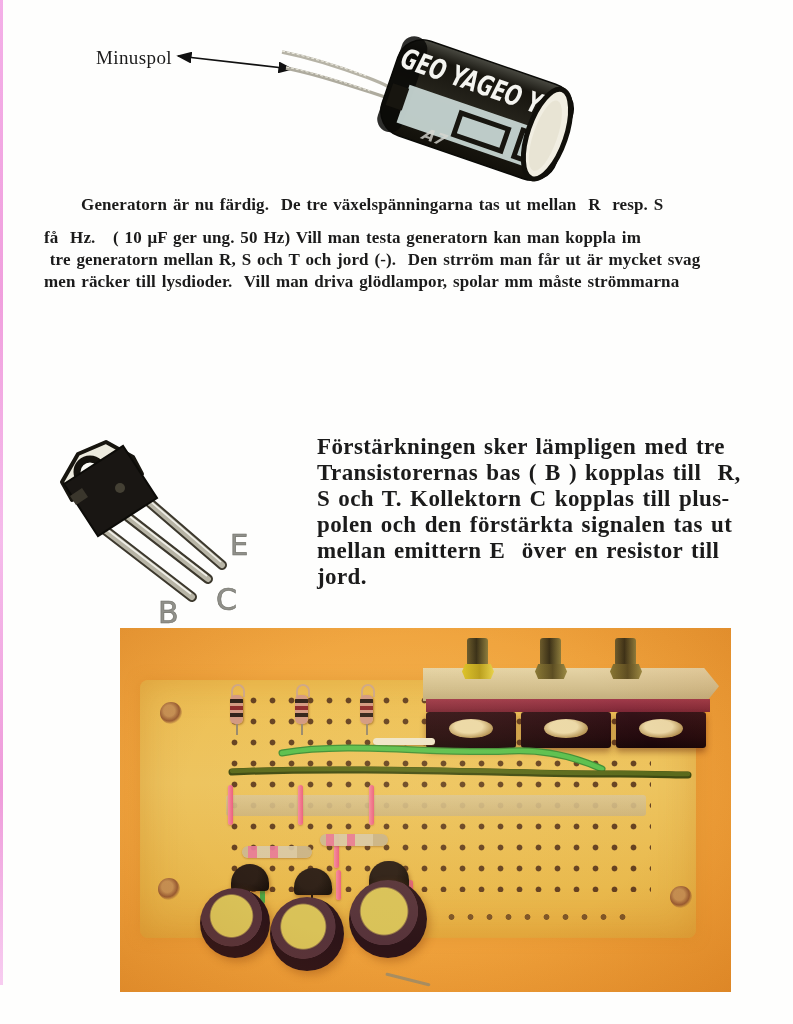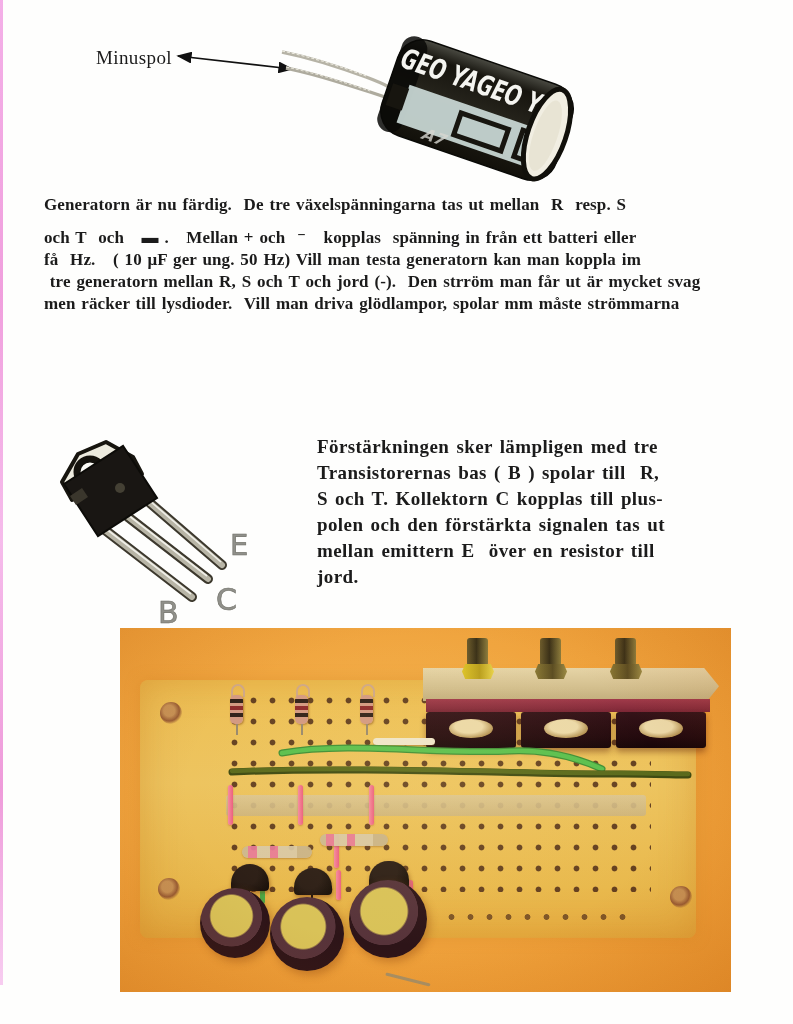--- a/index.html
+++ b/index.html
@@ -8,22 +8,22 @@
     background:#fefefd;overflow:hidden;
     font-family:"Liberation Serif","DejaVu Serif","DejaVu Sans",serif;
     color:#1b1b1b;
   }
   .scan-edge{position:absolute;left:0;top:0;width:3px;height:985px;
     background:linear-gradient(180deg,#f2a2e4 0%,#ee8fd8 30%,#f4b0e8 55%,#ec8ad4 80%,#f6c4ee 100%);opacity:.85;}
   .cap-label{position:absolute;left:96px;top:47px;font-size:19px;font-weight:400;letter-spacing:.4px;}
   .para{position:absolute;font-weight:700;}
   .para .ln{white-space:pre;}
   .p1{left:44px;top:194px;font-size:17px;line-height:22px;word-spacing:1.5px;letter-spacing:.1px;}
-  .p1 .ln.first{margin-bottom:11px;}
-  .p2{left:317px;top:434px;font-size:19px;line-height:26px;word-spacing:2px;letter-spacing:.4px;}
+  .p1 .ln.first{margin-bottom:11px;text-align:center;}
+  .p2{left:317px;top:434px;font-size:23px;line-height:26px;word-spacing:2px;letter-spacing:.4px;}
   svg{position:absolute;overflow:visible;}
   
   .photo{position:absolute;left:120px;top:628px;width:611px;height:364px;
     background:radial-gradient(ellipse at 42% 38%, #f4b14c 0%, #efa23c 55%, #e9932d 100%);overflow:hidden;}
   .photo::after{content:"";position:absolute;inset:0;pointer-events:none;
     background:radial-gradient(ellipse at 50% 45%, rgba(255,230,150,.10) 0%, rgba(0,0,0,0) 55%, rgba(160,70,5,.16) 100%);}
   .board{position:absolute;left:20px;top:52px;width:556px;height:258px;border-radius:8px;
     background:linear-gradient(180deg,#eec055 0%,#edc45f 40%,#e9b94d 80%,#e6ad42 100%);
     box-shadow:inset 0 0 34px rgba(205,125,25,.35), 0 0 14px rgba(220,140,40,.5);}
   .dots{position:absolute;left:103px;top:60px;width:428px;height:204px;
@@ -112,21 +112,20 @@
       <rect x="50" y="4" width="22" height="28" fill="none" stroke="#17150f" stroke-width="5"></rect>
       <text x="-88" y="-16" font-size="28" font-style="italic" font-weight="bold" fill="#f4f4f0" textLength="176" lengthAdjust="spacingAndGlyphs" font-family="'DejaVu Sans',sans-serif">GEO YAGEO YAG</text>
       <text x="-36" y="45" font-size="16" font-style="italic" font-weight="bold" fill="#d8d8d2" opacity="0.8" transform="skewX(-10)" font-family="'DejaVu Sans',sans-serif">A7</text>
       <ellipse cx="74" cy="0" rx="19" ry="47" fill="#f1eee2" stroke="#11100b" stroke-width="5"></ellipse>
       <ellipse cx="73" cy="2" rx="12" ry="37" fill="#e4dfcd" opacity="0.65"></ellipse>
     </g>
   </svg>
 
   <div class="para p1">
     <div class="ln first">Generatorn är nu färdig.  De tre växelspänningarna tas ut mellan  R  resp. S</div>
-    <div class="ln">och T  och   ▬ .   Mellan + och  ⁻   kopplas  spänning in från ett batteri eller</div>
     <div class="ln">få  Hz.   ( 10 μF ger ung. 50 Hz) Vill man testa generatorn kan man koppla im</div>
     <div class="ln"> tre generatorn mellan R, S och T och jord (-).  Den strröm man får ut är mycket svag</div>
     <div class="ln">men räcker till lysdioder.  Vill man driva glödlampor, spolar mm måste strömmarna</div>
   </div>
 
   <svg style="left:48px;top:430px;" width="215" height="200" viewBox="0 0 215 200">
     <path d="M57,100 L144,167" stroke="#3c382d" stroke-width="10" stroke-linecap="round"></path>
     <path d="M80,87 L160,149" stroke="#3c382d" stroke-width="10" stroke-linecap="round"></path>
     <path d="M102,73 L174,135" stroke="#3c382d" stroke-width="10" stroke-linecap="round"></path>
     <path d="M57,100 L144,167" stroke="#b8b5a6" stroke-width="6" stroke-linecap="round"></path>
@@ -140,21 +139,21 @@
     <polygon points="16,54 75,16 109,68 50,106" fill="#191613" stroke="#0c0b08" stroke-width="2"></polygon>
     <polygon points="22,66 34,58 40,67 28,75" fill="#3a362c"></polygon>
     <circle cx="72" cy="58" r="5" fill="#444034"></circle>
     <text x="182" y="125" font-size="29" fill="#90908a" stroke="#6e6e66" stroke-width="0.6" font-family="'DejaVu Sans',sans-serif">E</text>
     <text x="168" y="180" font-size="30" fill="#90908a" stroke="#6e6e66" stroke-width="0.6" font-family="'DejaVu Sans',sans-serif">C</text>
     <text x="110" y="193" font-size="30" fill="#90908a" stroke="#6e6e66" stroke-width="0.6" font-family="'DejaVu Sans',sans-serif">B</text>
   </svg>
 
   <div class="para p2">
     <div class="ln">Förstärkningen sker lämpligen med tre</div>
-    <div class="ln">Transistorernas bas ( B ) spolar till  R,</div>
+    <div class="ln">Transistorernas bas ( B ) kopplas till  R,</div>
     <div class="ln">S och T. Kollektorn C kopplas till plus-</div>
     <div class="ln">polen och den förstärkta signalen tas ut</div>
     <div class="ln">mellan emittern E  över en resistor till</div>
     <div class="ln">jord.</div>
   </div>
 
   <div class="photo">
     <div class="board"></div>
     <div class="dots"></div>
     <div class="dots partial"></div>

